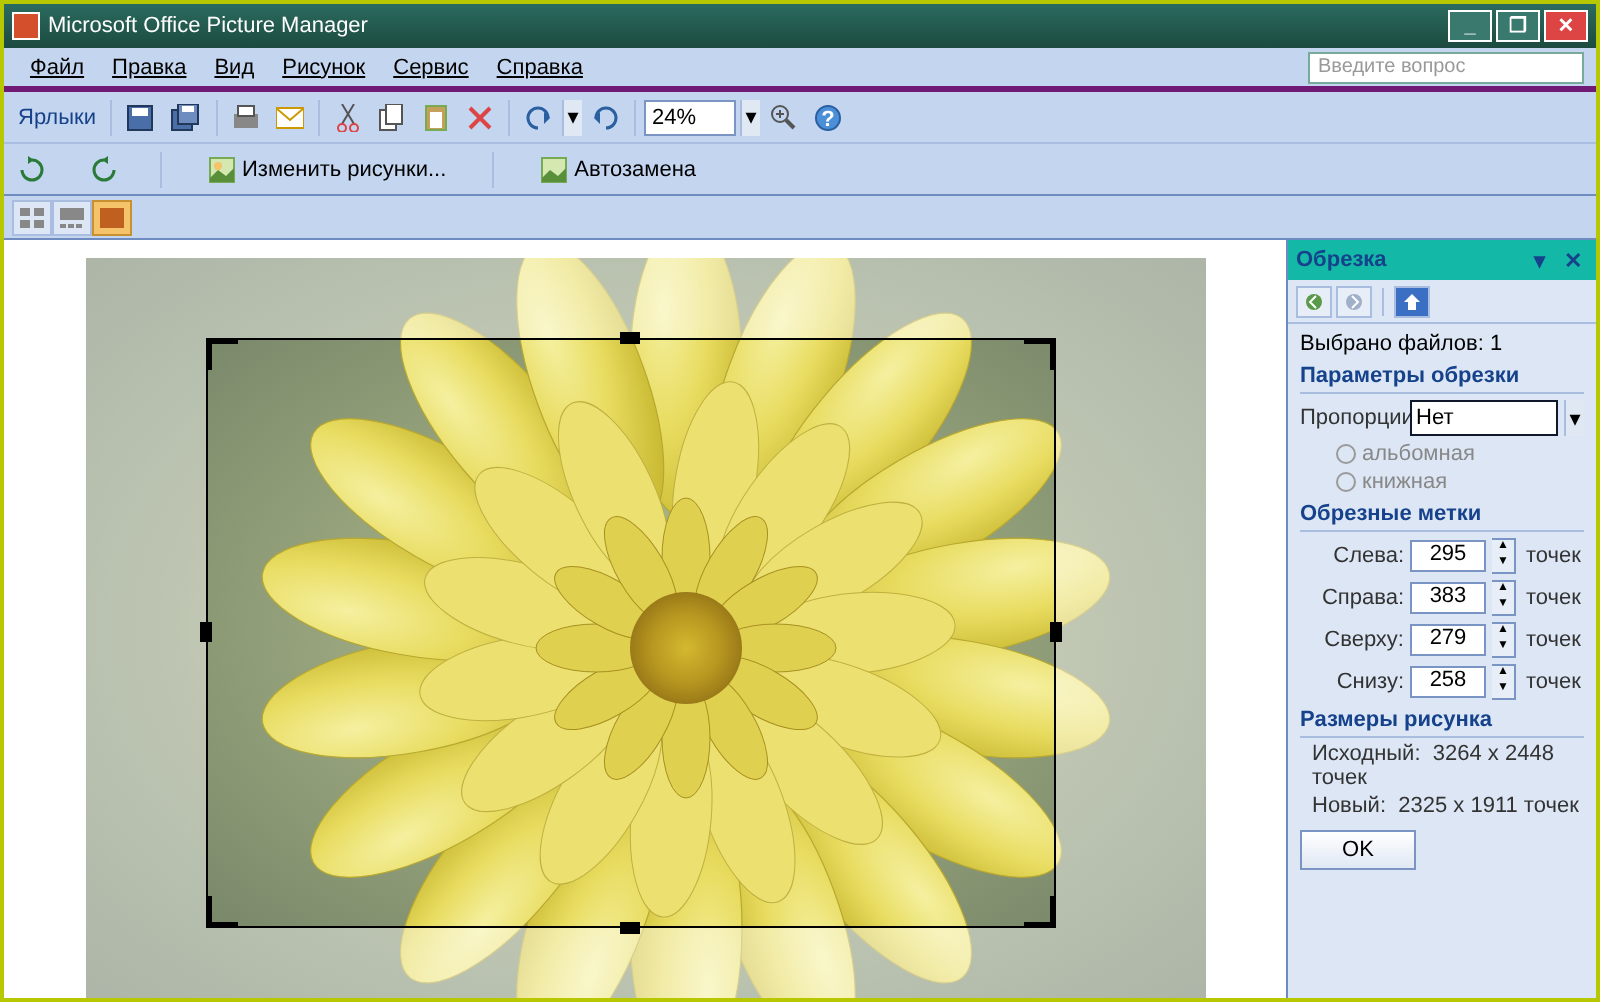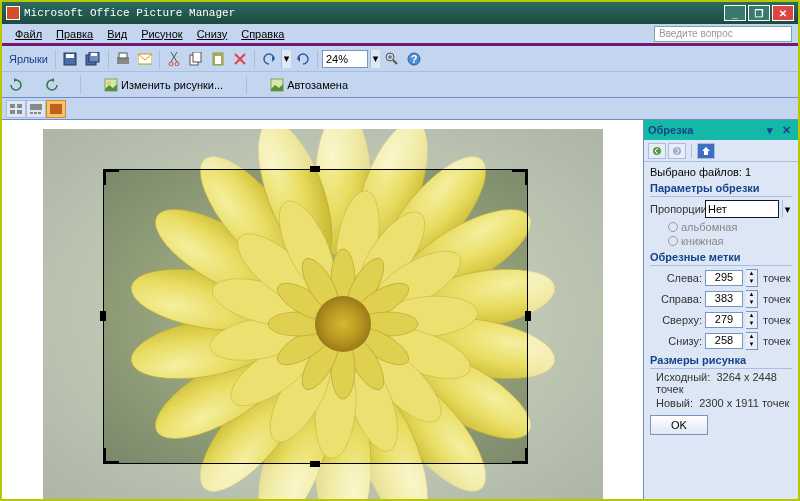--- a/index.html
+++ b/index.html
@@ -1,20 +1,20 @@
 <!DOCTYPE html>
 <html><head>
 <meta charset="utf-8">
 <style>
   * { box-sizing: border-box; margin: 0; padding: 0; font-family: Tahoma, sans-serif; font-size: 11px; }
   body { width: 800px; height: 501px; background: #e4ecf7; overflow: hidden; border: 2px solid #b8c800; }
   
   .titlebar { height: 22px; background: linear-gradient(#2b6b5f, #1c4a40); display: flex; align-items: center; padding: 0 4px; color: #fff; }
   .titlebar .app-icon { width: 14px; height: 14px; background: #d4502c; border: 1px solid #fff; margin-right: 4px; }
-  .titlebar .title { flex: 1; font-size: 11px; font-family: Liberation Mono, monospace; }
+  .titlebar .title { flex: 1; font-size: 11px; }
   .winbtns { display: flex; gap: 2px; }
   .winbtn { width: 22px; height: 16px; border: 1px solid #fff; display: flex; align-items: center; justify-content: center; font-size: 10px; font-weight: bold; }
   .winbtn.min { background: #3a7a6e; color: #fff; }
   .winbtn.max { background: #3a7a6e; color: #fff; }
   .winbtn.close { background: #d44; color: #fff; }
   
   .menubar { height: 22px; background: #c4d5ef; display: flex; align-items: center; padding: 2px 6px; border-bottom: 3px solid #701a75; }
   .menubar .menuitem { padding: 2px 7px; cursor: default; }
   .menubar .menuitem u { text-decoration: underline; }
   .menubar .spacer { flex: 1; }
@@ -93,21 +93,21 @@
     <div class="winbtn max">❐</div>
     <div class="winbtn close">✕</div>
   </div>
 </div>
 
 <div class="menubar">
   <div class="menuitem"><u>Файл</u></div>
   <div class="menuitem"><u>Правка</u></div>
   <div class="menuitem"><u>Вид</u></div>
   <div class="menuitem"><u>Рисунок</u></div>
-  <div class="menuitem"><u>Снизу</u></div>
+  <div class="menuitem"><u>Сервис</u></div>
   <div class="menuitem"><u>Справка</u></div>
   <div class="spacer"></div>
   <div class="question-box">Введите вопрос</div>
 </div>
 
 <div class="toolbar">
   <span class="tlabel">Ярлыки</span>
   <div class="tsep"></div>
   <div class="tbtn">
       <svg width="14" height="14">
@@ -425,19 +425,19 @@
         <div class="num-input">258</div>
         <div class="spin">
             <div>▲</div>
             <div>▼</div>
           </div>
         <span class="unit">точек</span>
       </div>
 
       <div class="tp-section-title">Размеры рисунка</div>
       <div class="tp-dims"><span>Исходный:</span>&nbsp;&nbsp;<span>3264 x 2448 точек</span></div>
-      <div class="tp-dims"><span>Новый:</span>&nbsp;&nbsp;<span>2300 x 1911 точек</span></div>
+      <div class="tp-dims"><span>Новый:</span>&nbsp;&nbsp;<span>2325 x 1911 точек</span></div>
 
       <div class="tp-ok-row"><button class="tp-ok">OK</button></div>
 
     </div>
   </div>
 </div>
 
 </body></html>

